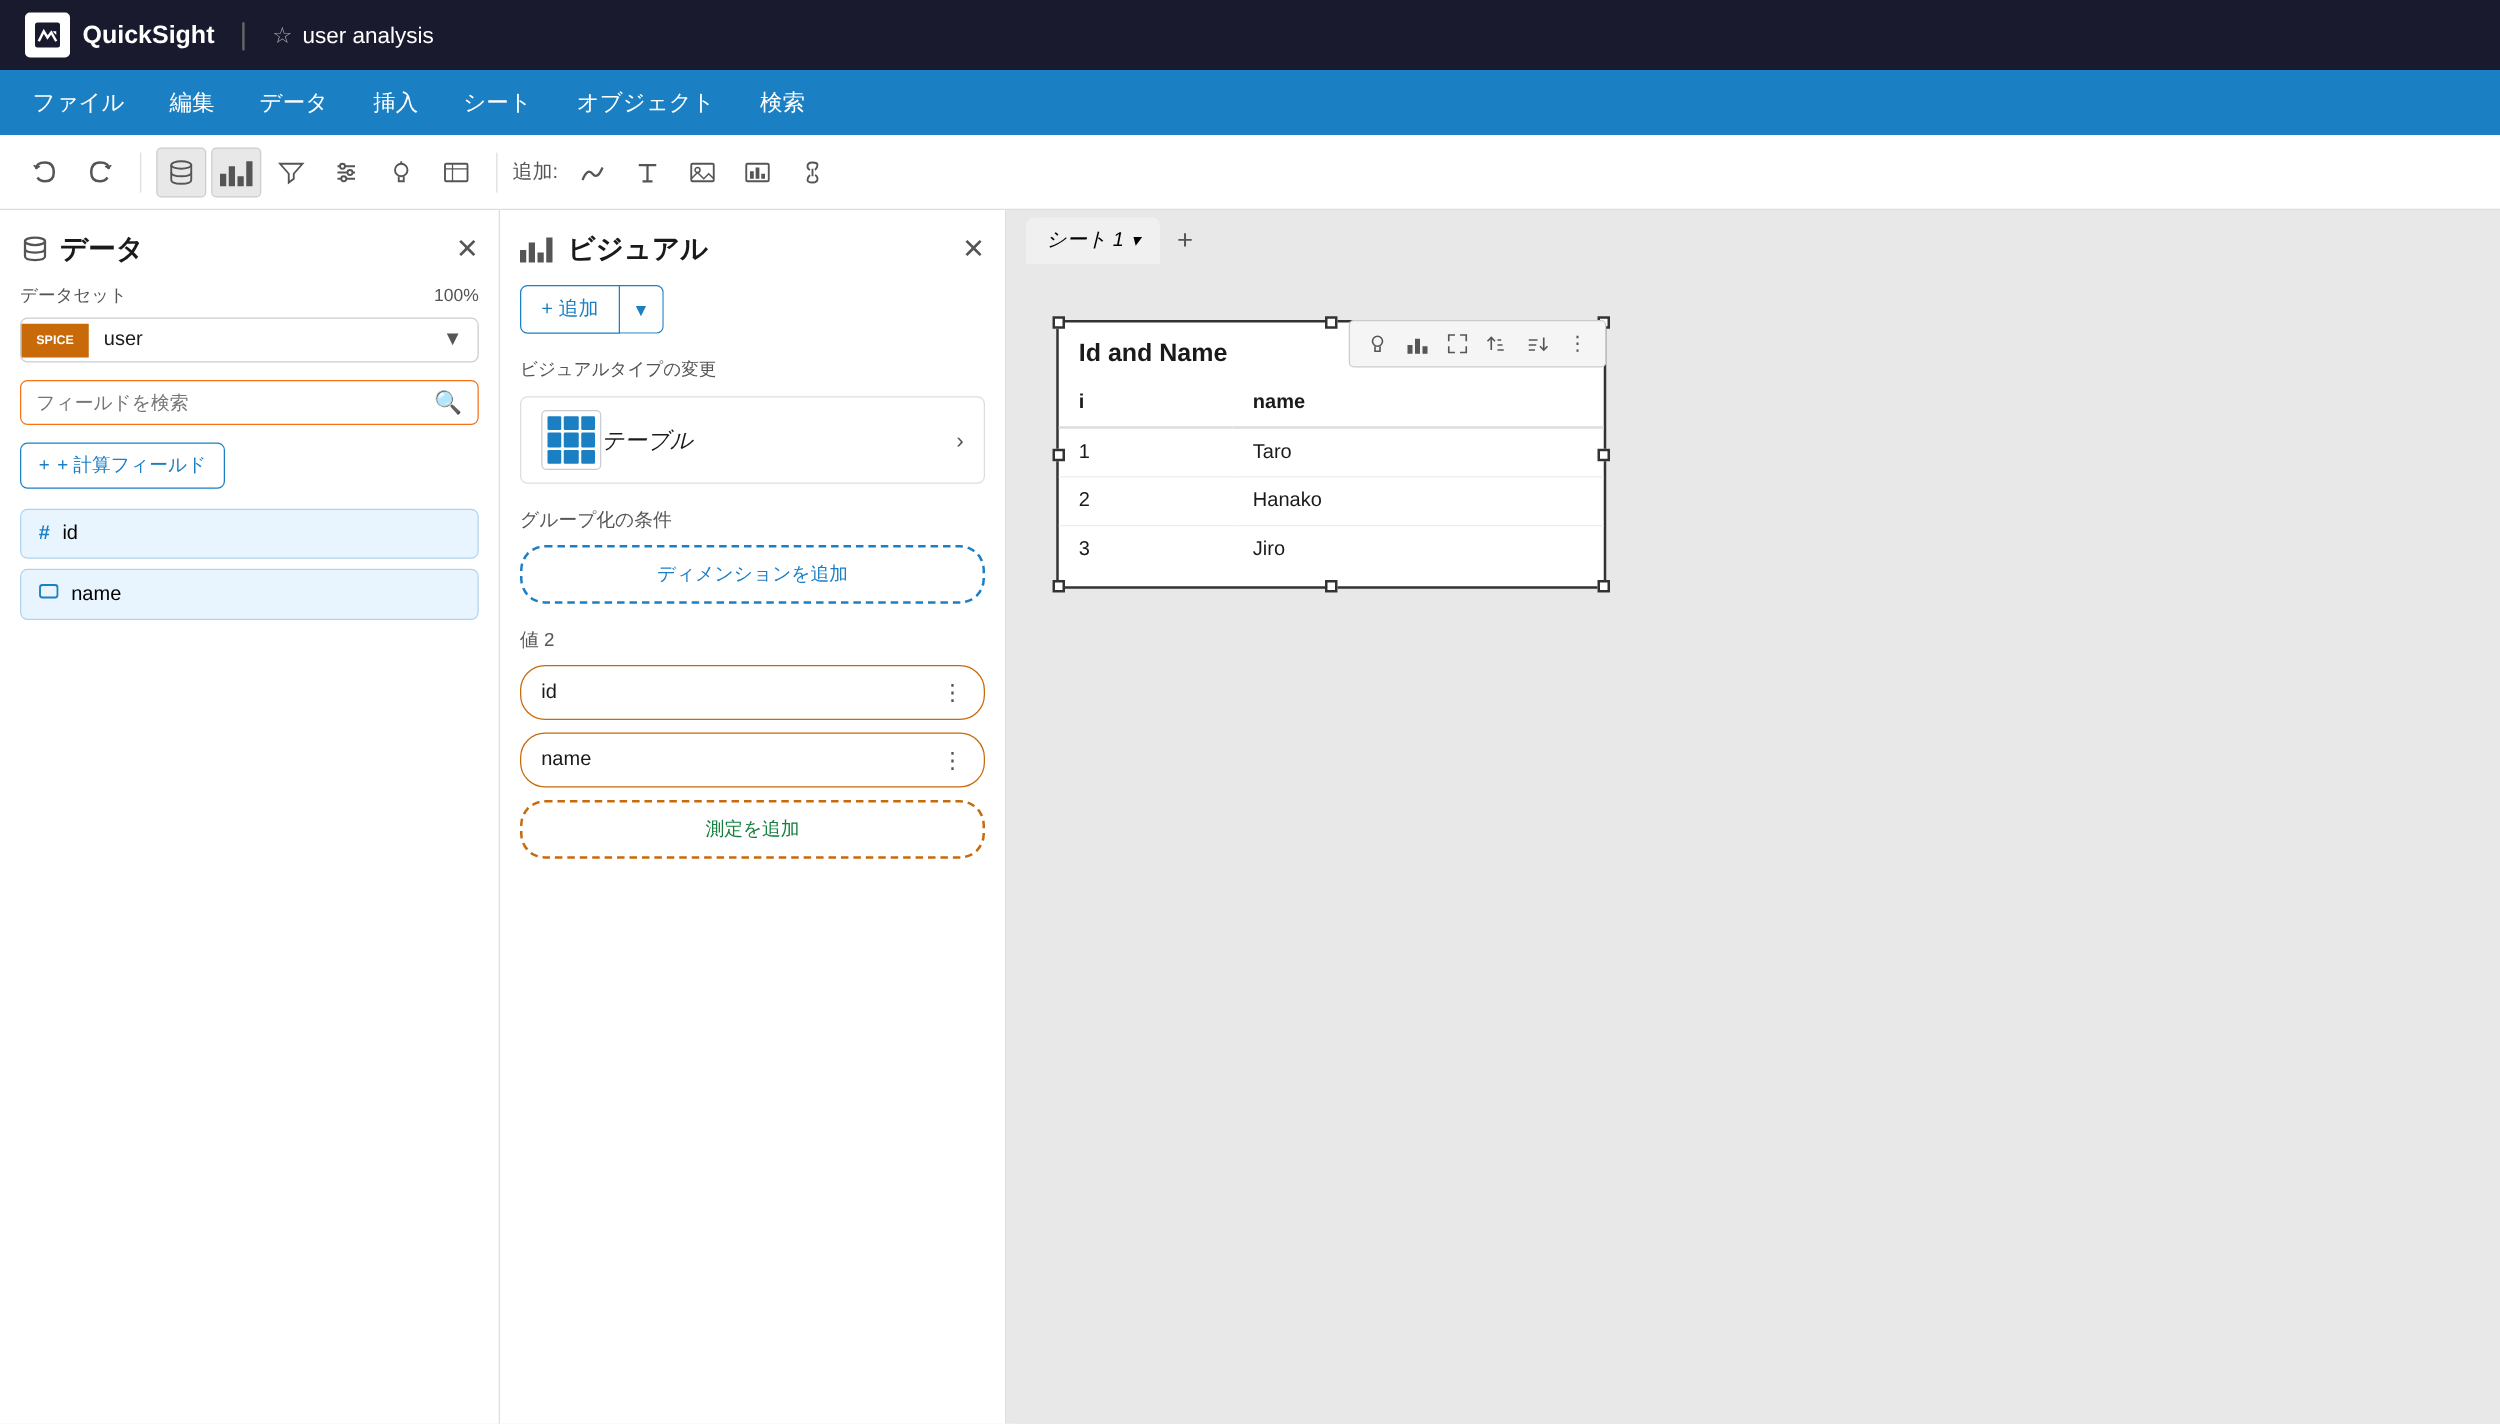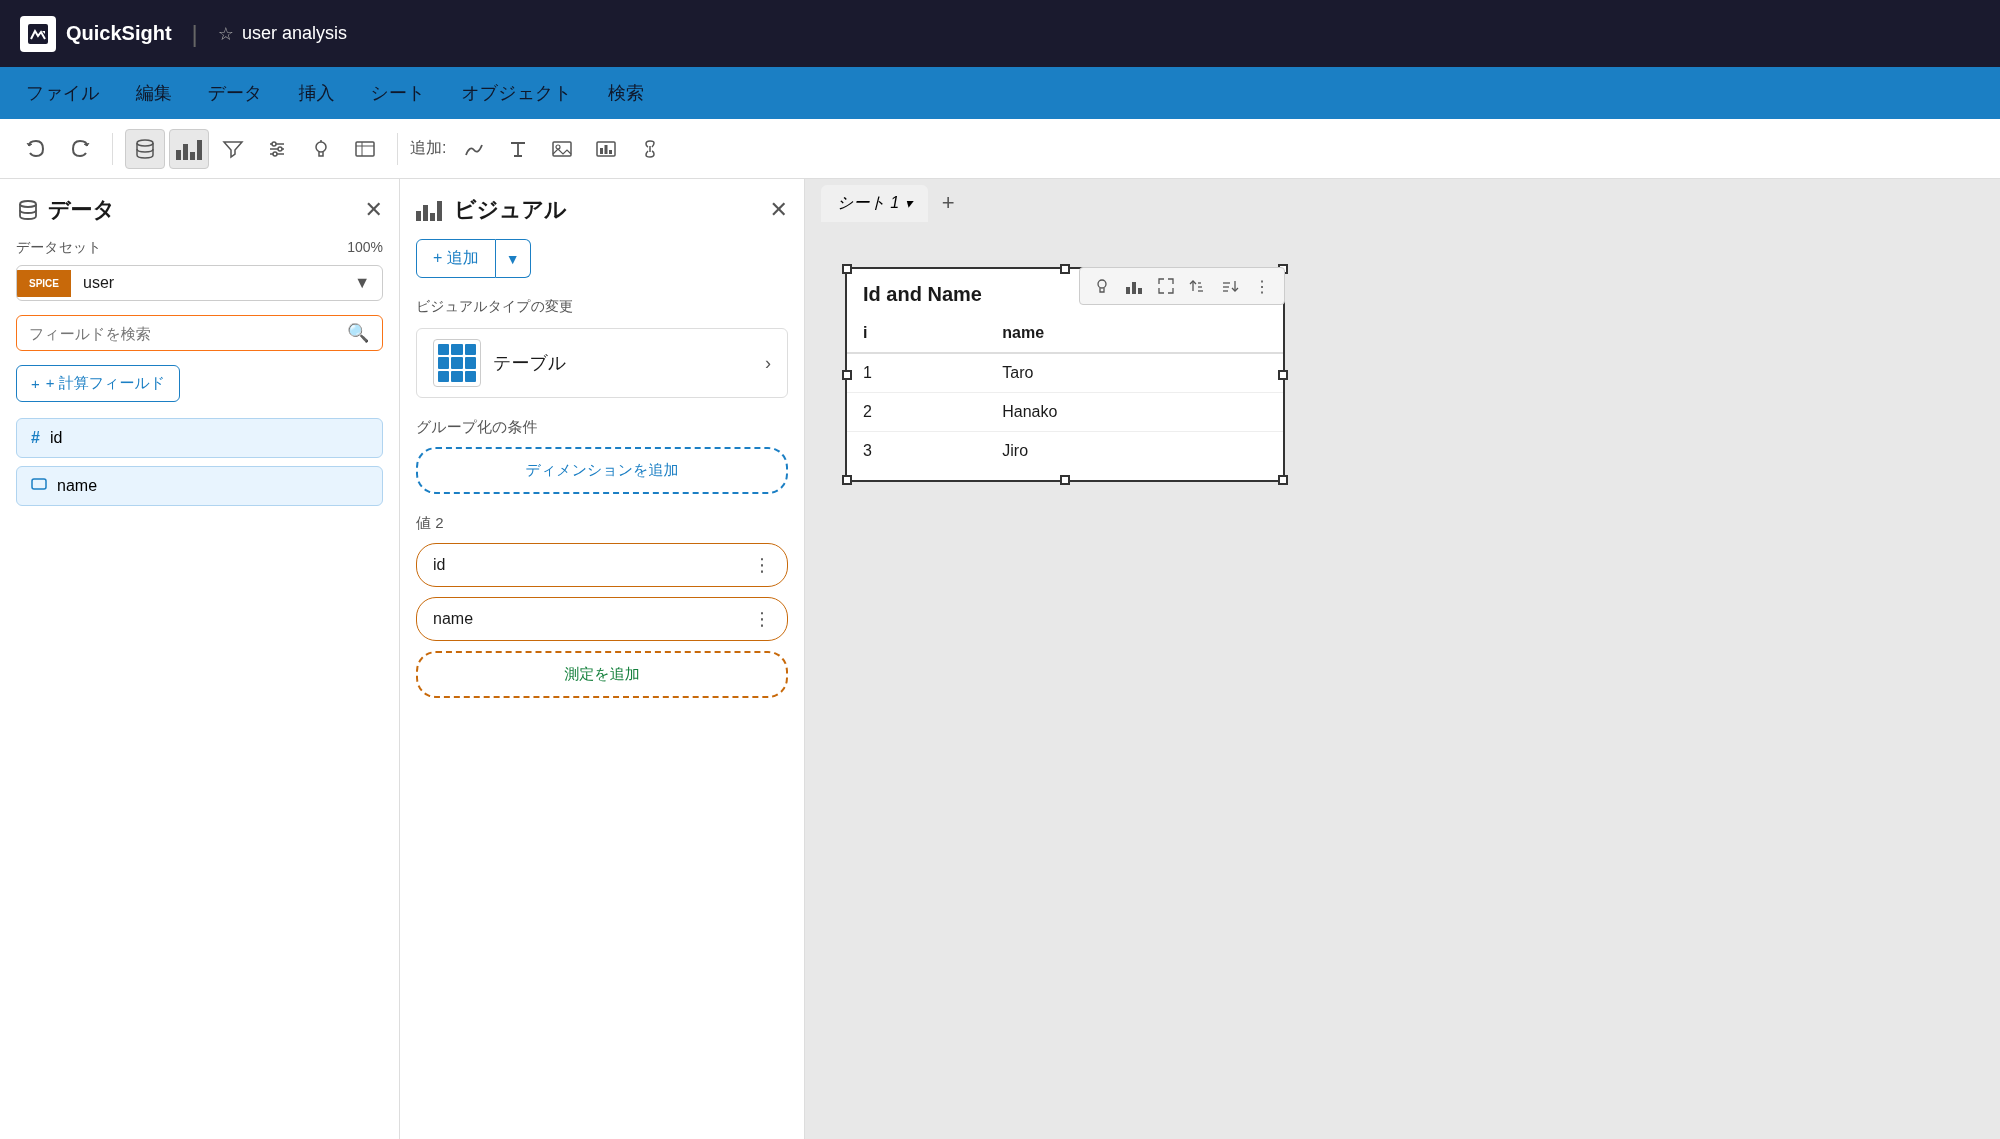--- a/index.html
+++ b/index.html
@@ -1,21 +1,21 @@
 <!DOCTYPE html>
 <html><head>
   <meta charset="utf-8">
   <style>
     * { box-sizing: border-box; margin: 0; padding: 0; }
     body { font-family: "Helvetica Neue", Arial, sans-serif; background: #f0f0f0; width: 2000px; min-height: 1139px; overflow: hidden; }
 
     
     .top-bar {
       background: #1a1a2e;
-      height: 67px;
+      height: 56px;
       display: flex;
       align-items: center;
       padding: 0 20px;
       gap: 16px;
     }
     .logo-area {
       display: flex;
       align-items: center;
       gap: 10px;
     }
@@ -53,21 +53,21 @@
     
     .menu-bar {
       background: #1b7fc4;
       height: 52px;
       display: flex;
       align-items: center;
       padding: 0 24px;
       gap: 32px;
     }
     .menu-item {
-      color: #0f172a;
+      color: #ffffff;
       font-size: 18px;
       cursor: pointer;
       padding: 4px 2px;
     }
 
     
     .toolbar {
       background: #fff;
       height: 60px;
       display: flex;
@@ -269,21 +269,21 @@
       align-items: center;
       justify-content: space-between;
       border: 1px solid #ddd;
       border-radius: 6px;
       padding: 10px 16px;
       margin-bottom: 20px;
     }
     .visual-type-left {
       display: flex;
       align-items: center;
-      gap: 12px;
+      font-style: italic;
     }
     .table-icon {
       width: 48px;
       height: 48px;
       display: grid;
       grid-template-columns: repeat(3, 1fr);
       gap: 2px;
       padding: 4px;
       border: 1px solid #ccc;
       border-radius: 4px;

